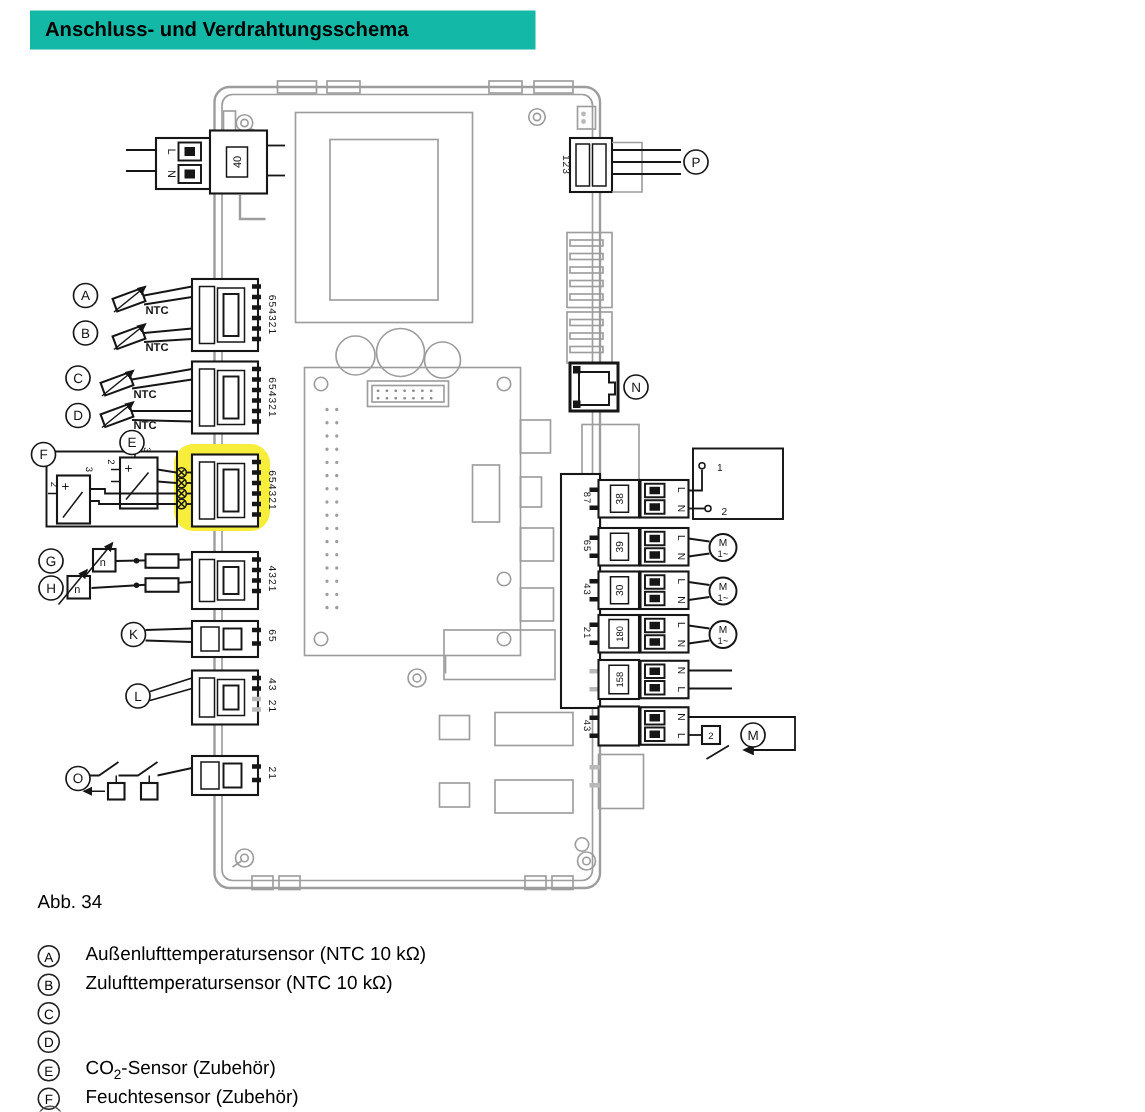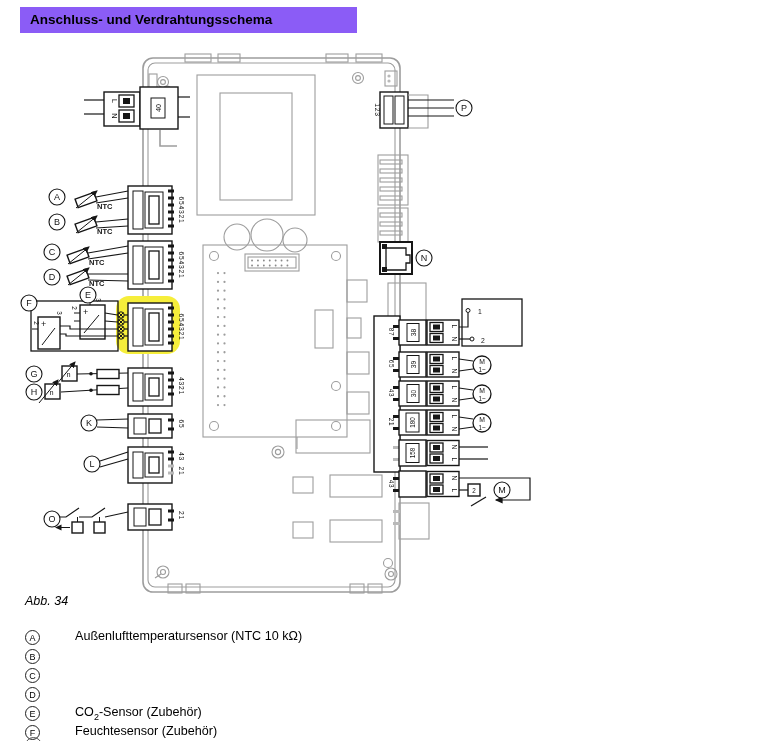--- a/index.html
+++ b/index.html
@@ -1,24 +1,24 @@
 <!DOCTYPE html>
 <html><head>
 <meta charset="utf-8">
 <style>
   html,body{margin:0;padding:0;background:#fff}
   body{width:763px;height:741px;position:relative;font-family:"Liberation Sans",sans-serif;color:#000;overflow:hidden}
-  .hdr{position:absolute;left:20px;top:7px;width:337px;height:26px;background:#8b5cf6;
+  .hdr{position:absolute;left:20px;top:7px;width:337px;height:26px;background:#14b8a6;
        font-weight:bold;font-size:13.5px;line-height:26px;padding-left:10px;box-sizing:border-box}
-  .cap{position:absolute;left:25px;top:594px;font-style:italic;font-size:12.5px}
+  .cap{position:absolute;left:25px;top:594px;font-size:12.5px}
   .legend{position:absolute;left:25px;top:629px}
   .lrow{display:flex;align-items:flex-start;height:19px}
   .lkey{width:15px;height:15px;border:1.2px solid #222;border-radius:50%;font-size:9px;
         line-height:14px;text-align:center;flex:none;margin-top:1px;background:#fff;box-sizing:border-box}
-  .llab{margin-left:35px;font-size:12.6px;white-space:nowrap}
+  .llab{margin-left:17px;font-size:12.6px;white-space:nowrap}
   sub{font-size:9px}
   .garc{position:absolute;left:25px;top:737px;width:15px;height:15px;border:1.2px solid #555;border-radius:50%}
   svg text{font-family:"Liberation Sans",sans-serif;fill:#141414}
   .t6{font-size:6.3px}.t65{font-size:6.8px}.t7{font-size:7.3px}
   .t75{font-size:7.5px;font-weight:bold}
   .vt{letter-spacing:0.7px}
   .mid{text-anchor:middle}
   .k{stroke:#161616;fill:none;stroke-width:1.3px}
   .kw{stroke:#161616;fill:#fff;stroke-width:1.4px}
   .k1{stroke:#161616;fill:none;stroke-width:1px}
@@ -523,20 +523,21 @@
 
 <div class="cap">Abb. 34</div>
 
 <div class="legend">
   <div class="lrow">
     <span class="lkey">A</span>
     <span class="llab">Außenlufttemperatursensor (NTC 10 kΩ)</span>
   </div>
   <div class="lrow">
     <span class="lkey">B</span>
+    <span class="llab">Zulufttemperatursensor (NTC 10 kΩ)</span>
   </div>
   <div class="lrow">
     <span class="lkey">C</span>
   </div>
   <div class="lrow">
     <span class="lkey">D</span>
   </div>
   <div class="lrow">
     <span class="lkey">E</span>
     <span class="llab"><span>CO</span><sub>2</sub><span>-Sensor (Zubehör)</span></span>

